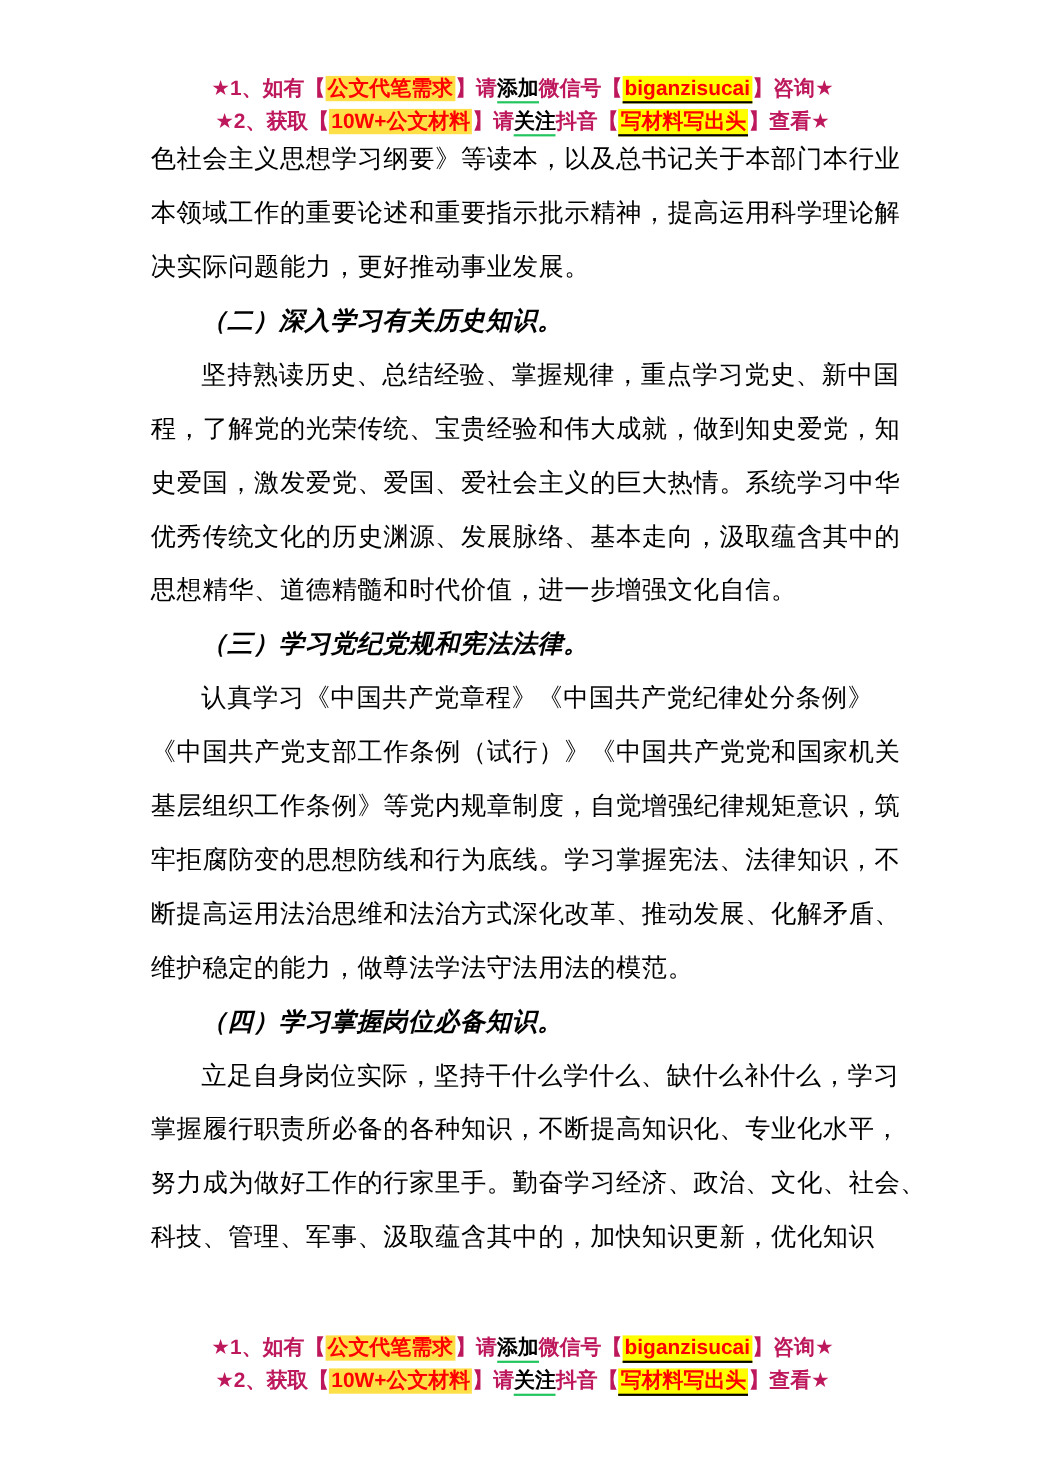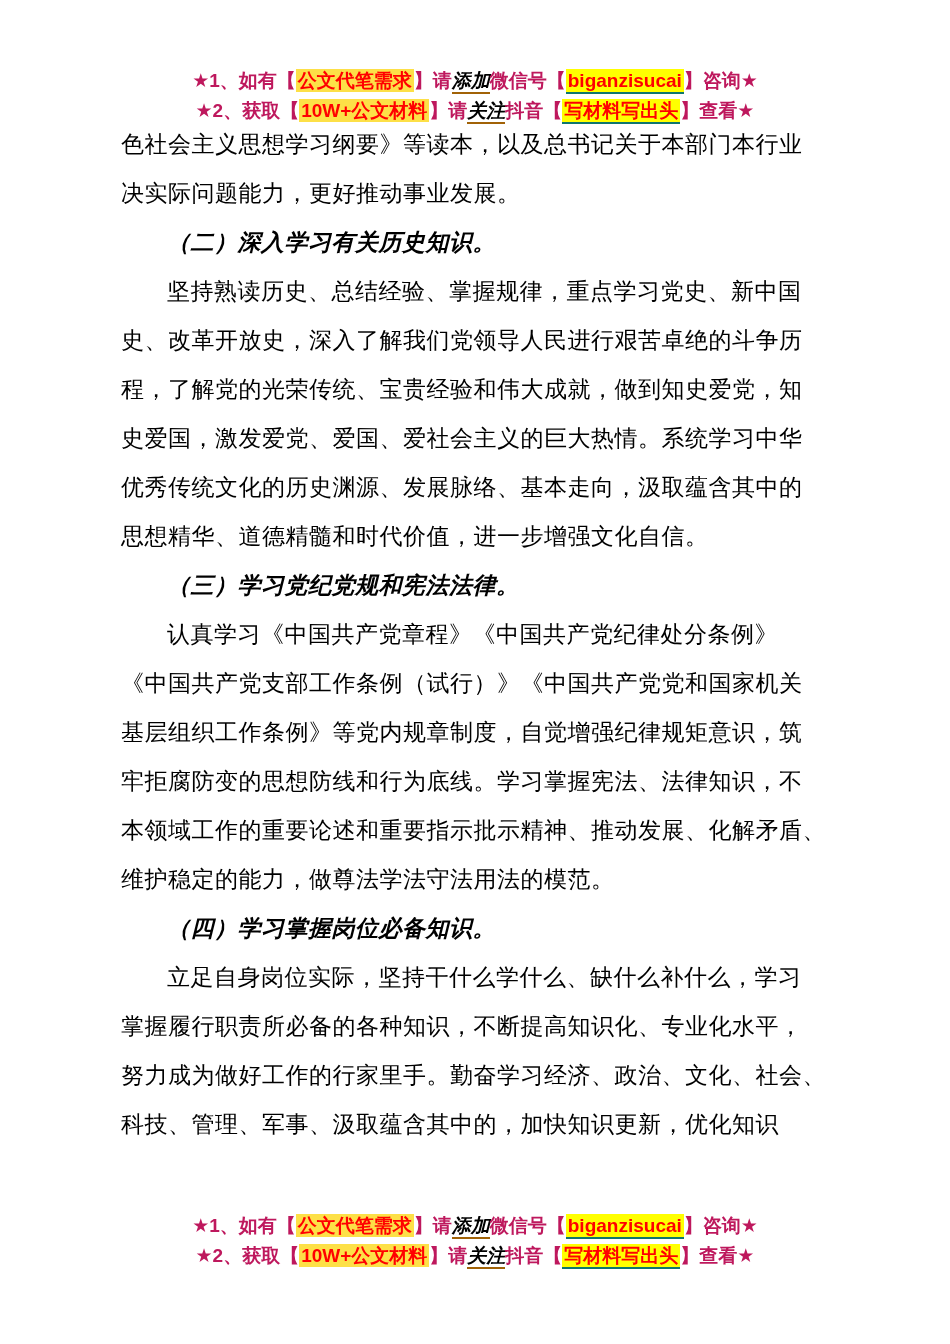--- a/index.html
+++ b/index.html
@@ -33,35 +33,34 @@
     white-space: nowrap;
   }
   .seg-plain { color: #be185d; }
   .seg-hl {
     color: #ff0000;
     background: #fde047;
     padding: 1px 2px;
   }
   .seg-ul {
     color: #000000;
-    border-bottom: 2px solid #a16207;
+    border-bottom: 2px solid #22c55e;
     padding-bottom: 1px;
-    font-style: italic;
   }
   .seg-hl-ul {
     color: #ff0000;
     background: #ffff00;
-    border-bottom: 2px solid #0f766e;
+    border-bottom: 2px solid #000000;
     padding: 1px 2px;
   }
   
   .doc-body {
     position: absolute;
     top: 120px;
-    left: 121px;
+    left: 137px;
     width: 678px;
   }
   .doc-line {
     font-size: 23px;
     line-height: 49px;
     height: 49px;
     white-space: nowrap;
     letter-spacing: 0.5px;
     font-weight: 400;
   }
@@ -81,34 +80,34 @@
 <body>
 
 <div class="page">
   <header class="notice notice-top" id="header-notice">
       <div class="notice-line"><span class="seg-plain">★1、如有【</span><span class="seg-hl">公文代笔需求</span><span class="seg-plain">】请</span><span class="seg-ul">添加</span><span class="seg-plain">微信号【</span><span class="seg-hl-ul">biganzisucai</span><span class="seg-plain">】咨询★</span></div>
       <div class="notice-line"><span class="seg-plain">★2、获取【</span><span class="seg-hl">10W+公文材料</span><span class="seg-plain">】请</span><span class="seg-ul">关注</span><span class="seg-plain">抖音【</span><span class="seg-hl-ul">写材料写出头</span><span class="seg-plain">】查看★</span></div>
     </header>
 
   <main class="doc-body" id="doc-body">
       <div class="doc-line para-cont">色社会主义思想学习纲要》等读本，以及总书记关于本部门本行业</div>
+      <div class="doc-line para-cont">本领域工作的重要论述和重要指示批示精神，提高运用科学理论解</div>
       <div class="doc-line para-cont">决实际问题能力，更好推动事业发展。</div>
       <div class="doc-line heading">（二）深入学习有关历史知识。</div>
       <div class="doc-line para-start">坚持熟读历史、总结经验、掌握规律，重点学习党史、新中国</div>
-      <div class="doc-line para-cont">史、改革开放史，深入了解我们党领导人民进行艰苦卓绝的斗争历</div>
       <div class="doc-line para-cont">程，了解党的光荣传统、宝贵经验和伟大成就，做到知史爱党，知</div>
       <div class="doc-line para-cont">史爱国，激发爱党、爱国、爱社会主义的巨大热情。系统学习中华</div>
       <div class="doc-line para-cont">优秀传统文化的历史渊源、发展脉络、基本走向，汲取蕴含其中的</div>
       <div class="doc-line para-cont">思想精华、道德精髓和时代价值，进一步增强文化自信。</div>
       <div class="doc-line heading">（三）学习党纪党规和宪法法律。</div>
       <div class="doc-line para-start">认真学习《中国共产党章程》《中国共产党纪律处分条例》</div>
       <div class="doc-line para-cont">《中国共产党支部工作条例（试行）》《中国共产党党和国家机关</div>
       <div class="doc-line para-cont">基层组织工作条例》等党内规章制度，自觉增强纪律规矩意识，筑</div>
       <div class="doc-line para-cont">牢拒腐防变的思想防线和行为底线。学习掌握宪法、法律知识，不</div>
-      <div class="doc-line para-cont">本领域工作的重要论述和重要指示批示精神、推动发展、化解矛盾、</div>
+      <div class="doc-line para-cont">断提高运用法治思维和法治方式深化改革、推动发展、化解矛盾、</div>
       <div class="doc-line para-cont">维护稳定的能力，做尊法学法守法用法的模范。</div>
       <div class="doc-line heading">（四）学习掌握岗位必备知识。</div>
       <div class="doc-line para-start">立足自身岗位实际，坚持干什么学什么、缺什么补什么，学习</div>
       <div class="doc-line para-cont">掌握履行职责所必备的各种知识，不断提高知识化、专业化水平，</div>
       <div class="doc-line para-cont">努力成为做好工作的行家里手。勤奋学习经济、政治、文化、社会、</div>
       <div class="doc-line para-cont">科技、管理、军事、汲取蕴含其中的，加快知识更新，优化知识</div>
     </main>
 
   <footer class="notice notice-bottom" id="footer-notice">
       <div class="notice-line"><span class="seg-plain">★1、如有【</span><span class="seg-hl">公文代笔需求</span><span class="seg-plain">】请</span><span class="seg-ul">添加</span><span class="seg-plain">微信号【</span><span class="seg-hl-ul">biganzisucai</span><span class="seg-plain">】咨询★</span></div>

